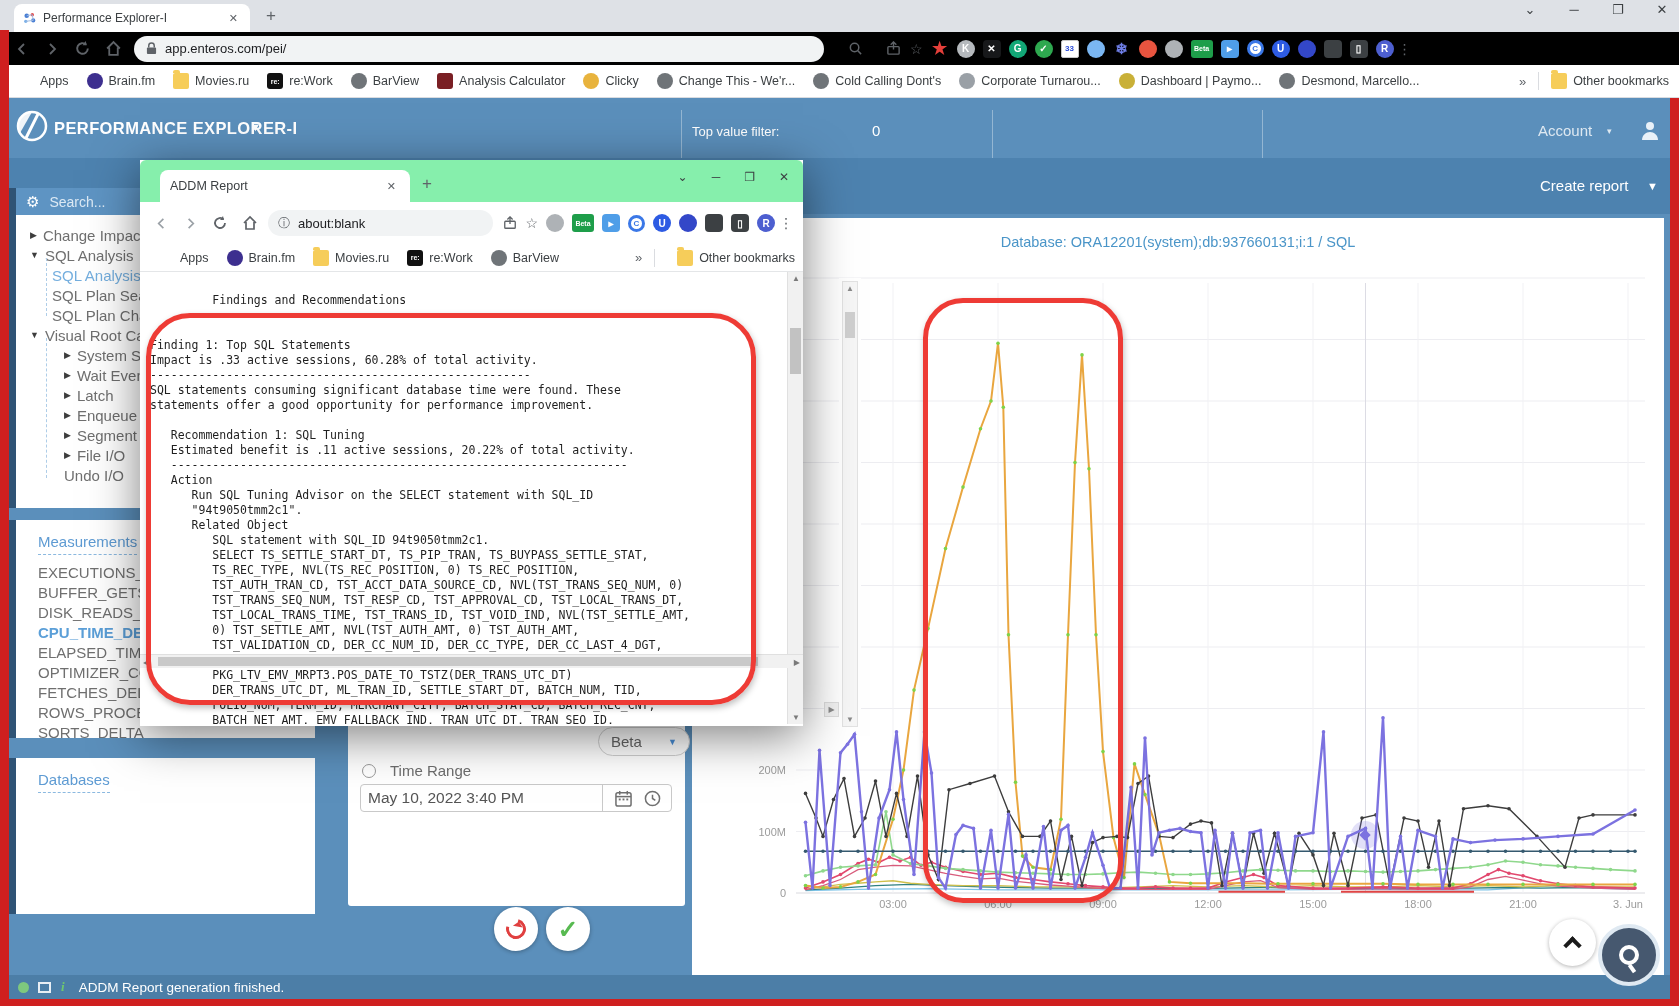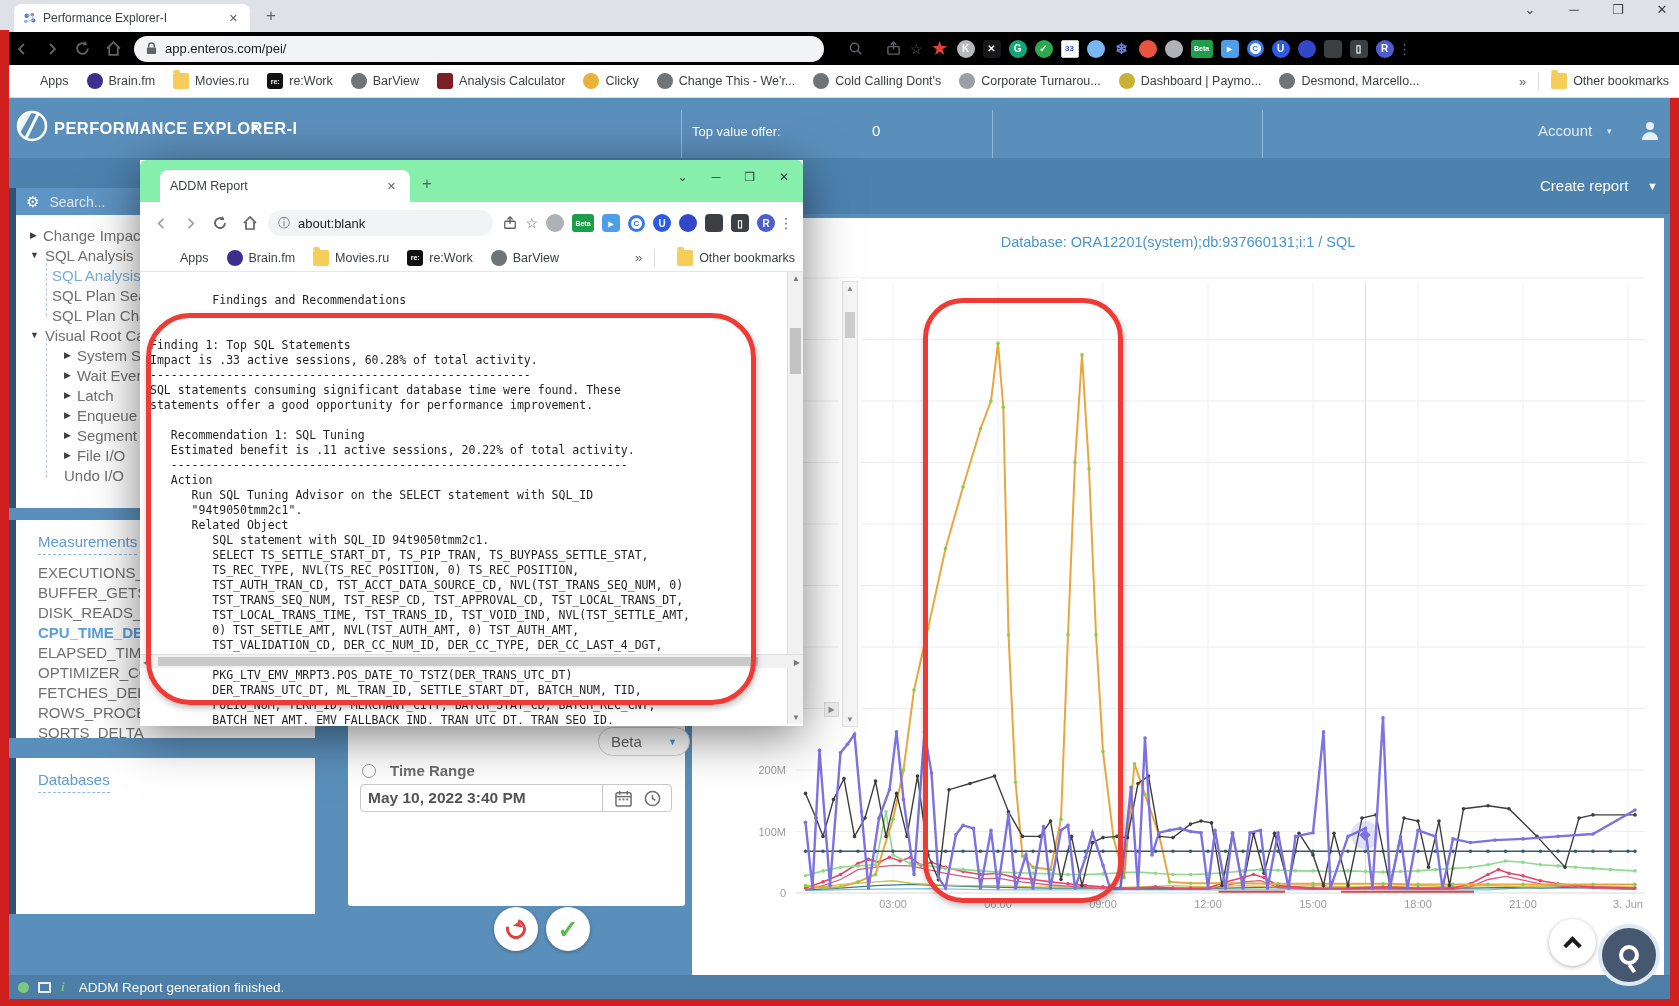--- a/index.html
+++ b/index.html
@@ -83,21 +83,21 @@
   .lvl2 { padding-left:48px; }
   .tlabel.sel { color:#74aede; }
   .guide { position:absolute; border-left:1px dashed #aecde8; }
   .sec-title { margin:13px 0 0 22px; color:#5e9bd3; font-size:15px; display:inline-block; border-bottom:1px dashed #8bb9e0; padding-bottom:4px; }
   .mlist { margin-top:8px; }
   .mrow { height:20px; line-height:20px; padding-left:22px; font-size:15px; color:#6f6f6f; white-space:nowrap; overflow:hidden; }
   .dbrow { height:21.5px; line-height:21.5px; padding-left:22px; font-size:15px; color:#5c5c5c; white-space:nowrap; overflow:hidden; }
   .sel-blue { color:#5b9fd8 !important; font-weight:bold; }
 
   
-  .mid-panel { position:absolute; left:348px; top:718px; width:337px; height:188px; background:#fff; border-radius:3px;font-weight:bold; }
+  .mid-panel { position:absolute; left:348px; top:718px; width:337px; height:188px; background:#fff; border-radius:3px; }
   .hour-pill { position:absolute; left:598px; top:727px; width:92px; height:29px; background:#fff; border:1px solid #cfcfcf; border-radius:15px; display:flex; align-items:center; justify-content:space-between; padding:0 12px; z-index:5; }
   .hour-pill .lbl { font-size:15px; color:#666; }
   .hour-pill .caret { font-size:9px; color:#4a90d9; }
   .radio-row { position:absolute; left:14px; top:44px; display:flex; align-items:center; }
   .radio { width:14px; height:14px; border:1.5px solid #9a9a9a; border-radius:50%; }
   .radio-lbl { font-size:15px; color:#6d6d6d; margin-left:14px; }
   .time-input { position:absolute; left:12px; top:66px; width:312px; height:28px; border:1.5px solid #c9c9c9; border-radius:4px; display:flex; align-items:center;justify-content:center; }
   .time-text { font-size:15.5px; color:#555; padding-left:7px; flex:1; }
   .ti-icons { display:flex; align-items:center; gap:12px; padding-right:10px; border-left:1.5px solid #c9c9c9; height:100%; padding-left:12px; }
 
@@ -374,21 +374,21 @@
     <div class="circle-btn" style="left:628px;top:120px;">
         <svg width="18" height="20" viewBox="0 0 18 20">
           <path d="M3 3 H11 L15 7 V19 H3 Z" fill="none" stroke="#1b2430" stroke-width="1.6"></path>
           <rect x="6" y="13" width="2" height="4" fill="#1b2430"></rect>
           <rect x="9" y="10" width="2" height="7" fill="#1b2430"></rect>
           <path d="M12 1 V7 M9 4 H15" stroke="#1b2430" stroke-width="1.7"></path>
         </svg>
       </div>
 
     <span class="hdr-div" style="left:681px;"></span>
-    <span class="tvf-label">Top value offer:</span>
+    <span class="tvf-label">Top value filter:</span>
     <span class="tvf-value">0</span>
     <span class="hdr-div" style="left:992px;"></span>
     <span class="hdr-div" style="left:1262px;"></span>
 
     <span class="account">Account</span>
     <span class="account-caret">▾</span>
     <span style="position:absolute;left:1638px;top:20px;">
         <svg width="24" height="24" viewBox="0 0 24 24">
           <circle cx="12" cy="8" r="4" fill="#e9f1f8"></circle>
           <path d="M4 22 c0-5 4-8 8-8 s8 3 8 8 Z" fill="#e9f1f8"></path>

